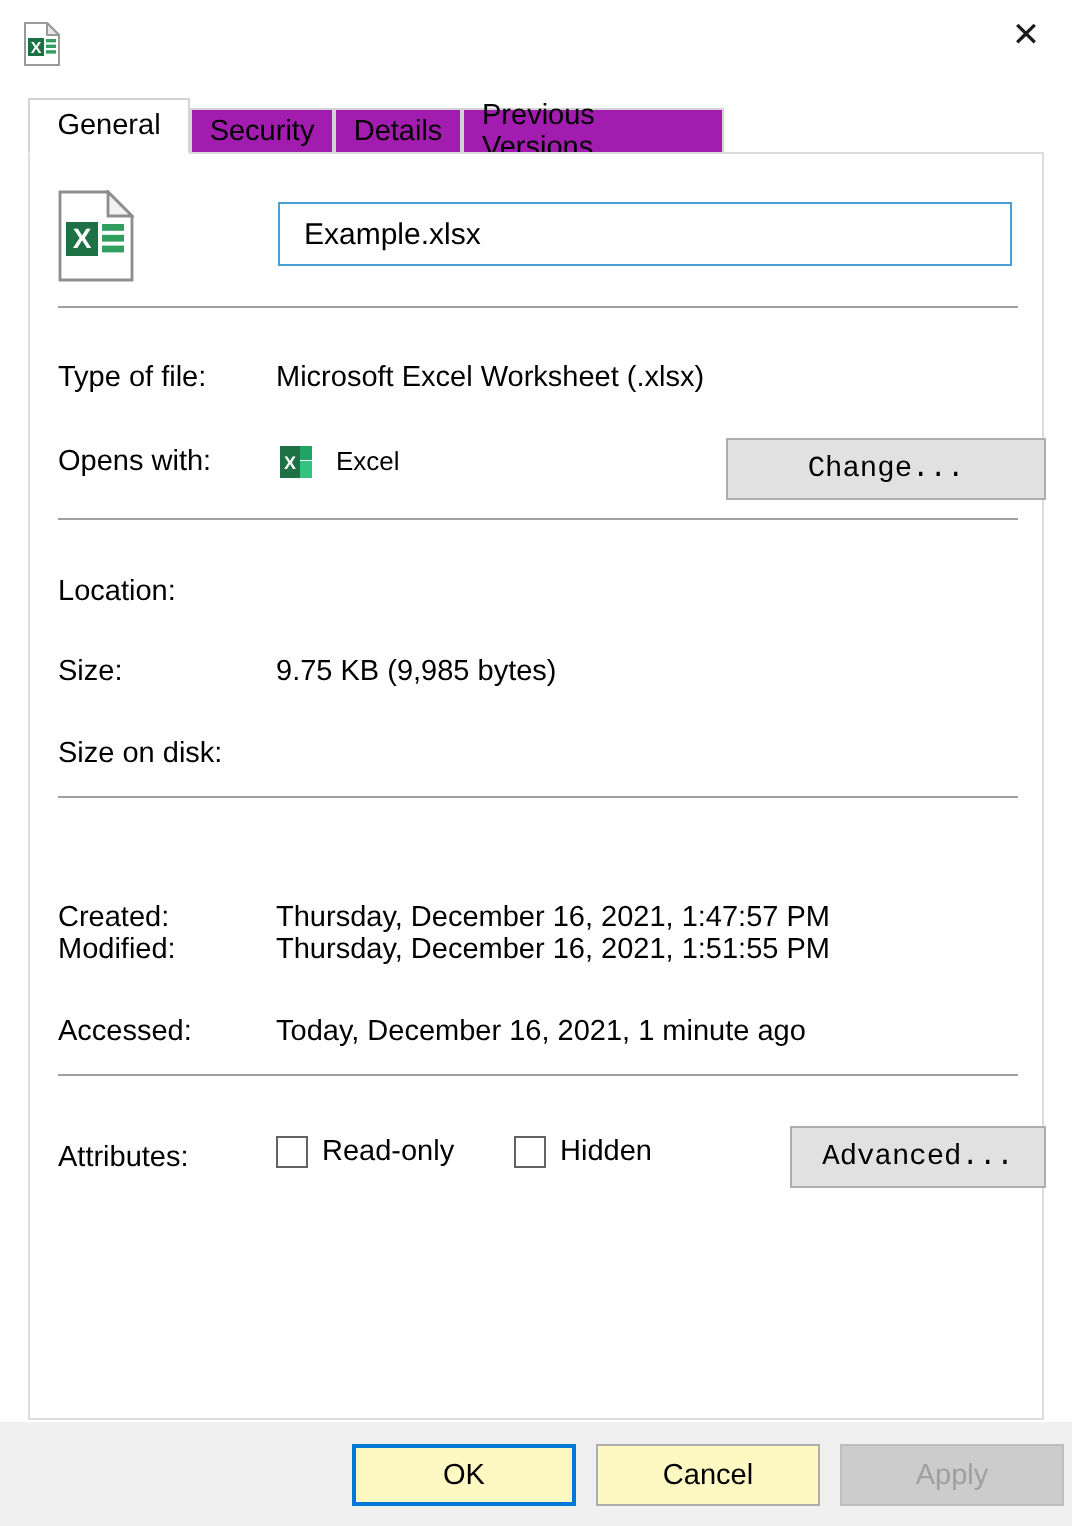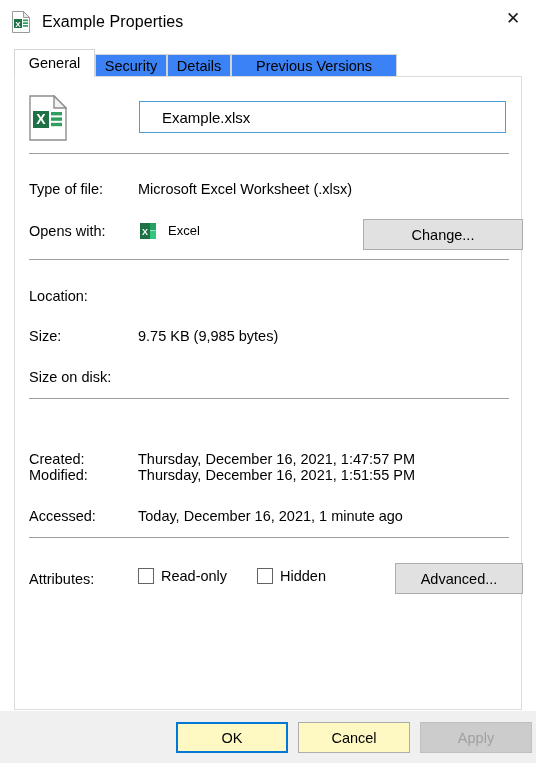--- a/index.html
+++ b/index.html
@@ -59,21 +59,21 @@
   }
   .tab {
     position: absolute;
     bottom: 0;
     box-sizing: border-box;
     font-size: 14.5px;
     color: #000000;
     display: flex;
     align-items: center;
     justify-content: center;
-    background: #3b82f6;
+    background: #a21caf;
     border: 1px solid #d4d4d4;
     border-bottom: none;
     height: 23px;
     padding: 0 9px;
   }
   .tab.active {
     background: #ffffff;
     border-color: #d4d4d4;
     height: 28px;
     z-index: 3;
@@ -106,21 +106,21 @@
   .name-input {
     position: absolute;
     left: 124px; top: 8px;
     width: 367px; height: 32px;
     box-sizing: border-box;
     border: 1px solid #4a9ed4;
     background: #ffffff;
     font-family: "Liberation Sans", sans-serif;
     font-size: 15px;
     color: #000000;
-    padding: 0 22px;
+    padding: 0 12px;
     outline: none;
   }
 
   .sep {
     position: absolute;
     left: 14px;
     width: 480px;
     height: 1px;
     background: #a0a0a4;
   }
@@ -156,21 +156,21 @@
     position: absolute;
     left: 153px;
     font-size: 13px;
   }
 
   .btn {
     position: absolute;
     box-sizing: border-box;
     background: #e1e1e1;
     border: 1px solid #adadad;
-    font-family: Liberation Sans, sans-serif;
+    font-family: Liberation Mono, monospace;
     font-size: 14.5px;
     color: #000000;
     display: flex;
     align-items: center;
     justify-content: center;
     padding: 0;
   }
 
   .cbwrap {
     position: absolute;
@@ -225,35 +225,34 @@
     <svg width="18" height="22" viewBox="0 0 18 22">
       <path d="M0.5 0.5 H11.5 L17.5 6.5 V21.5 H0.5 Z" fill="#ffffff" stroke="#9a9a9a" stroke-width="1"></path>
       <path d="M11.5 0.5 L17.5 6.5 H11.5 Z" fill="#e8e8e8" stroke="#9a9a9a" stroke-width="1"></path>
       <rect x="2" y="8" width="8" height="9" fill="#1e7145"></rect>
       <text x="6" y="15.5" font-family="Liberation Sans, sans-serif" font-size="8" font-weight="bold" fill="#ffffff" text-anchor="middle">X</text>
       <rect x="11" y="8.5" width="5" height="1.7" fill="#2f9e5f"></rect>
       <rect x="11" y="11.3" width="5" height="1.7" fill="#2f9e5f"></rect>
       <rect x="11" y="14.1" width="5" height="1.7" fill="#2f9e5f"></rect>
     </svg>
   </span>
-  <span class="title-text">Example Properties</span>
   <span class="close-btn">✕</span>
 </div>
 
 <div class="tabstrip">
   <div class="tab active" style="left:0px; width:81px;">
     <span>General</span>
   </div>
   <div class="tab" style="left:81px; width:72px;">
     <span>Security</span>
   </div>
   <div class="tab" style="left:153px; width:64px;">
     <span>Details</span>
   </div>
-  <div class="tab" style="left:217px; width:166px;">
+  <div class="tab" style="left:217px; width:131px;">
     <span>Previous Versions</span>
   </div>
 </div>
 
 <div class="panel">
 
   <div class="name-row">
     <span class="file-icon">
       <svg width="38" height="46" viewBox="0 0 38 46">
         <path d="M1 1 H25 L37 13 V45 H1 Z" fill="#ffffff" stroke="#8d8d8d" stroke-width="1.4"></path>

